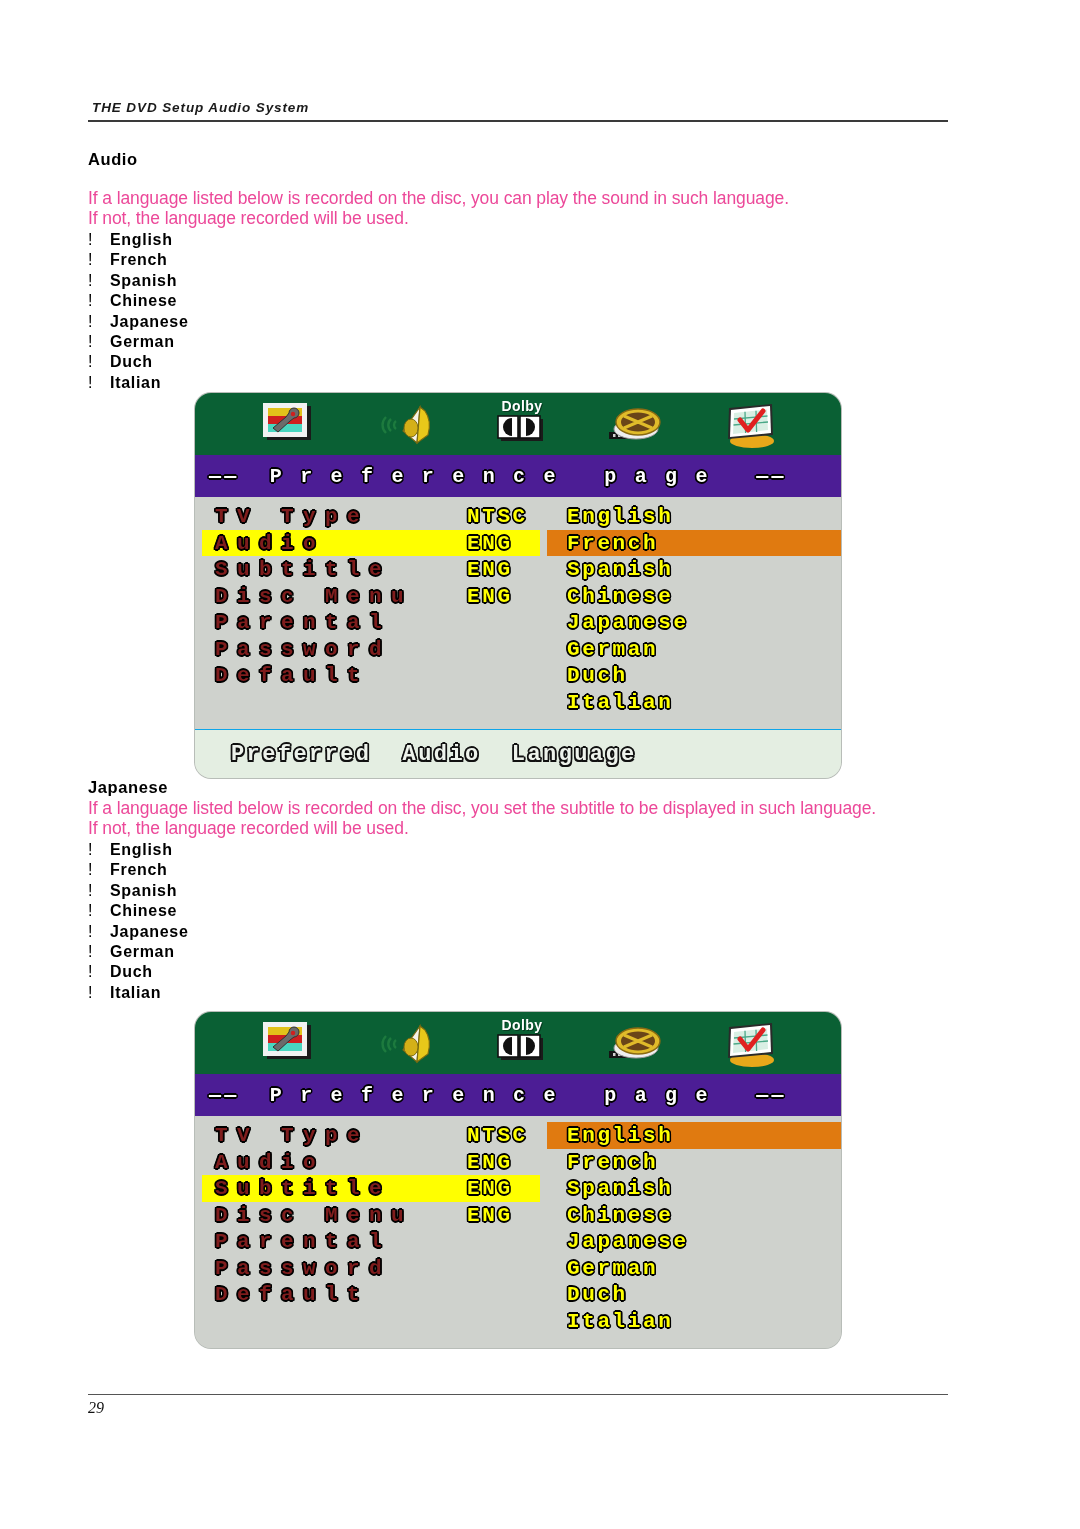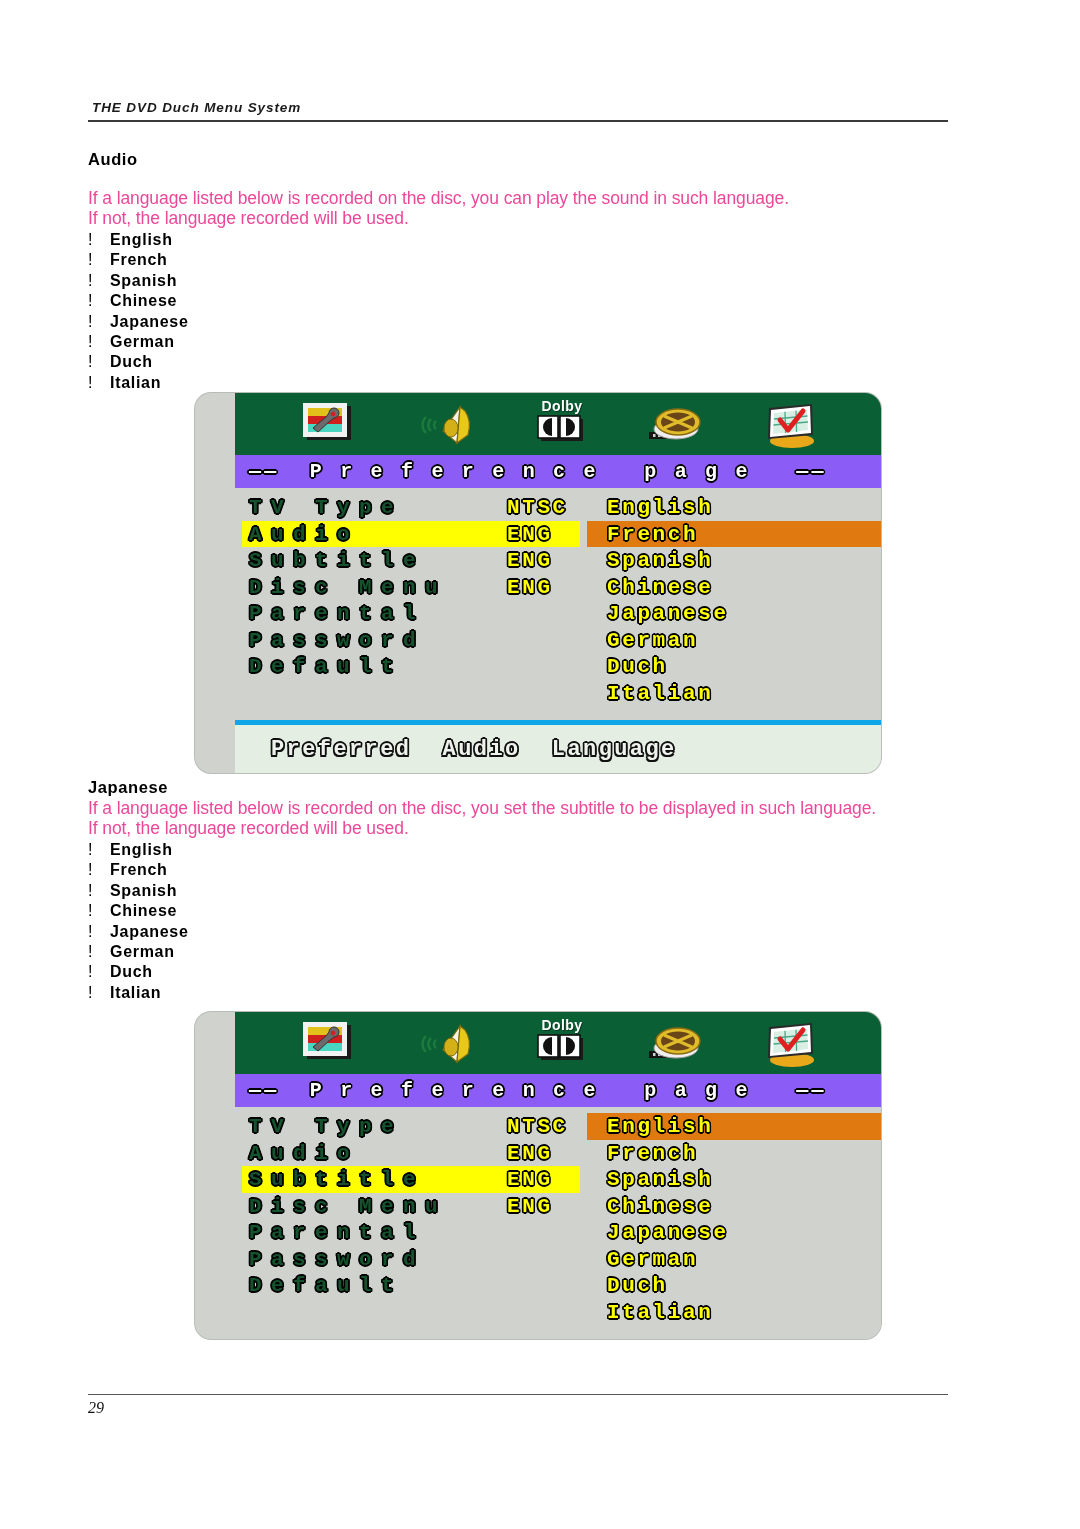--- a/index.html
+++ b/index.html
@@ -94,38 +94,37 @@
   }
 
   
   .osd {
     position: absolute;
     width: 646px;
     border-radius: 16px;
     overflow: hidden;
     background: #cfd2cd;
     box-shadow: 0 0 0 1px #b8bdb8;
-    padding-left: 40px;
   }
   .osd-iconbar {
     height: 62px;
     background: #0a6034;
     position: relative;
   }
   .osd-icon {
     position: absolute;
     top: 6px;
     width: 70px;
     height: 52px;
   }
   .osd-icon svg { display: block; }
 
   .osd-titlebar {
-    height: 33px;
-    background: #8b5cf6;
+    height: 42px;
+    background: #4c1d95;
     display: flex;
     align-items: center;
     padding-left: 14px;
   }
   .osd-title-text {
     font-family: "Liberation Mono", monospace;
     font-weight: bold;
     font-size: 20px;
     letter-spacing: 3.2px;
     color: #ffffff;
@@ -170,22 +169,22 @@
     position: absolute;
     font-family: "Liberation Mono", monospace;
     font-weight: bold;
     font-size: 21px;
     letter-spacing: 2.6px;
     white-space: pre;
     top: 1px;
     line-height: 25px;
   }
   .osd-label {
-    left: 14px;
-    color: #14532d;
+    left: 20px;
+    color: #7f1d1d;
     text-shadow:
       -1.4px -1.4px 0 #000, 1.4px -1.4px 0 #000,
       -1.4px  1.4px 0 #000, 1.4px  1.4px 0 #000,
        0    -1.6px 0 #000,  0     1.6px 0 #000,
       -1.6px  0    0 #000,  1.6px 0    0 #000;
   }
   .osd-value {
     left: 272px;
     color: #ffff00;
     text-shadow:
@@ -204,21 +203,21 @@
       -1.6px  0    0 #000,  1.6px 0    0 #000;
   }
   .osd-spacer { height: 12px; }
 
   .osd-caption {
     height: 48px;
     background: #e4eee2;
     display: flex;
     align-items: center;
     padding-left: 36px;
-    border-top: 5px solid #0ea5e9;
+    border-top: 1px solid #0ea5e9;
   }
   .osd-caption-text {
     font-family: "Liberation Mono", monospace;
     font-weight: bold;
     font-size: 22px;
     letter-spacing: 2.4px;
     color: #eef3ec;
     text-shadow:
       -1.5px -1.5px 0 #111, 1.5px -1.5px 0 #111,
       -1.5px  1.5px 0 #111, 1.5px  1.5px 0 #111,
@@ -238,21 +237,21 @@
     font-size: 14px;
     letter-spacing: 0.4px;
     line-height: 14px;
     text-shadow: 1px 1px 0 #063a20;
   }
 </style>
 </head>
 <body>
 
 <div class="doc-header">
-  <div class="doc-header-text">THE DVD Duch Menu System</div>
+  <div class="doc-header-text">THE DVD Setup Audio System</div>
   <div class="doc-header-rule"></div>
 </div>
 
 <div class="section-title" style="left:88px; top:150px;">Audio</div>
 
 <div class="para" style="left:88px; top:188px; width:880px;">If a language listed below is recorded on the disc, you can play the sound in such language.
 If not, the language recorded will be used.</div>
 
 <div class="lang-list" id="lang-list-audio" style="left:88px; top:230px;">
     <div class="lang-row"><span class="bullet">!</span><span>English</span></div>

